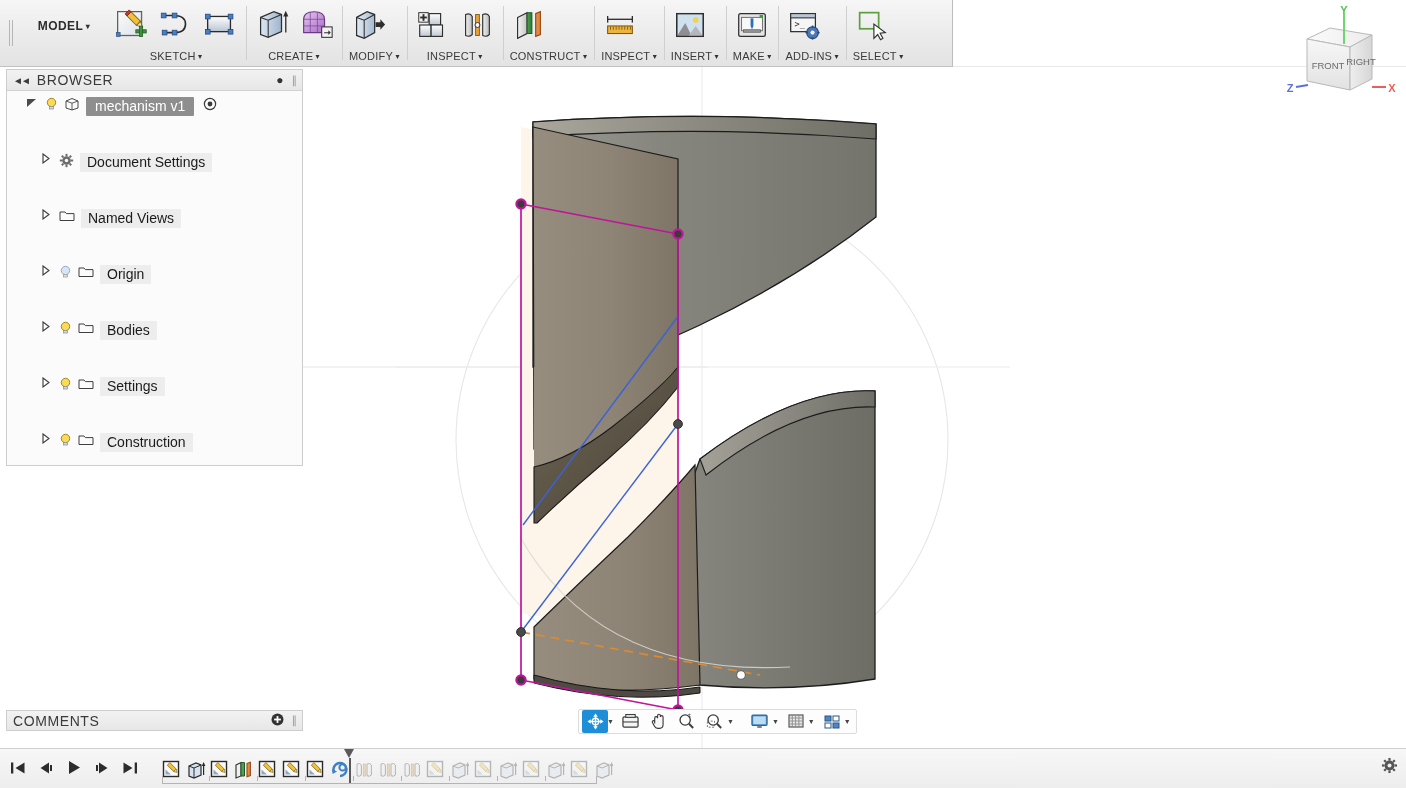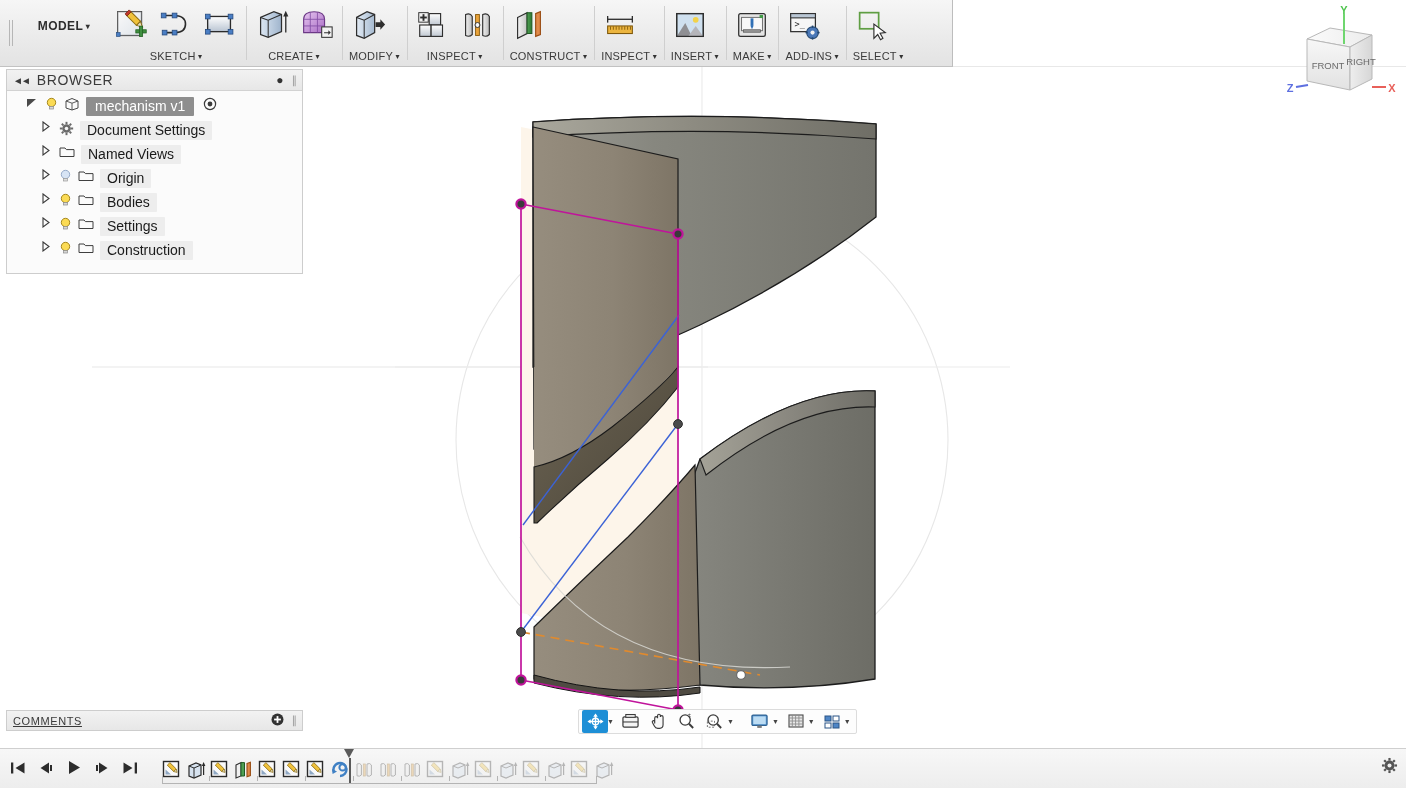--- a/index.html
+++ b/index.html
@@ -69,21 +69,21 @@
     padding-left:8px; gap:6px;
   }
   .row .tw { width:16px; text-align:center; color:#333; font-size:10px; }
   .row .lbl {
     background:#ededed; padding:1px 7px 2px 7px; border-radius:1px; color:#1a1a1a;
   }
   .row.root .lbl {
     background:#8e8e8e; color:#ffffff; font-weight:normal; padding:1px 9px 2px 9px;
   }
   .row.root { padding-left:16px; }
-  .row.child { padding-left:30px; }
+  .row.child { padding-left:30px;margin-top:32px; }
   .canvas-full {
     position:absolute; left:0; top:67px; right:0; bottom:40px;
     background:#ffffff; overflow:hidden; pointer-events:none;
   }
 
   
   .navbar {
     position:absolute; left:578px; top:709px; height:25px;
     display:flex; align-items:center; gap:2px;
     background:#fdfdfd; border:1px solid #dcdcdc; border-radius:2px;
@@ -95,21 +95,21 @@
   .navbtn.active { background:#1e8fd6; border-radius:2px; }
   .navcaret { font-size:7px; color:#444; margin-left:-3px; margin-right:2px; }
   .navsep { width:7px; }
 
   
   .comments {
     position:absolute; left:6px; top:710px; width:297px; height:21px;
     background:linear-gradient(180deg,#f2f2f2,#e7e7e7); border:1px solid #cdcdcd;
     display:flex; align-items:center; padding:0 6px; gap:8px;
   }
-  .comments-title { font-size:11px; color:#3a3a3a; letter-spacing:.6px; flex:1;text-decoration:underline; }
+  .comments-title { font-size:14px; color:#3a3a3a; letter-spacing:.6px; flex:1; }
 
   
   .timeline {
     position:absolute; left:0; bottom:0; width:100%; height:40px;
     background:linear-gradient(180deg,#f7f7f7,#ededed);
     border-top:1px solid #cfcfcf; display:flex; align-items:center;
   }
   .tl-playback { display:flex; align-items:center; gap:11px; padding-left:10px; }
   .pbtn { color:#2c2c2c; font-size:13px; line-height:1; }
   .tl-track { position:relative; margin-left:22px; height:40px; flex:1; }

